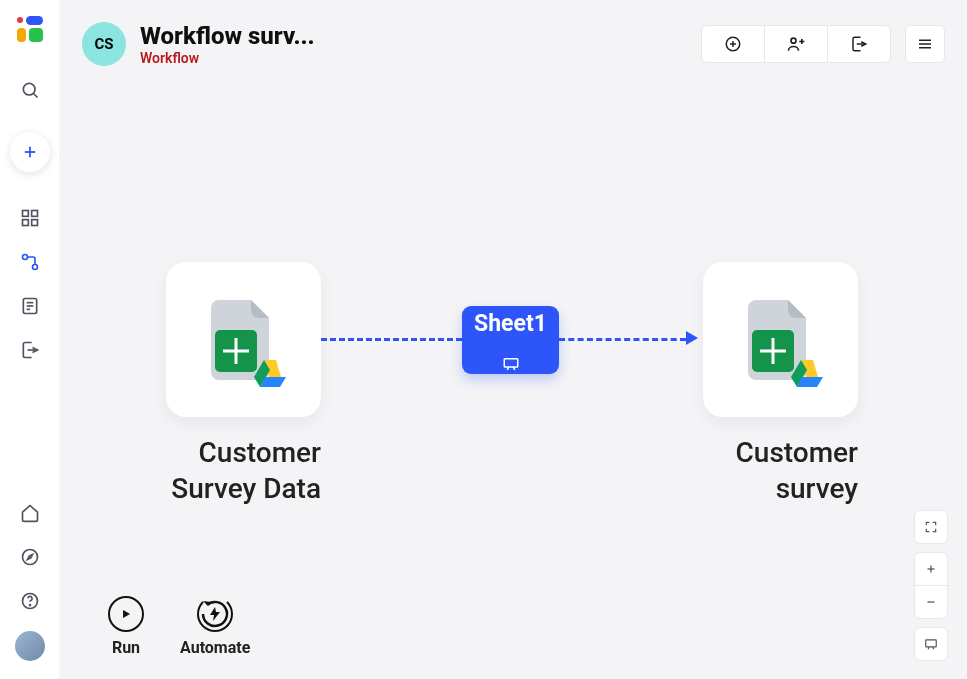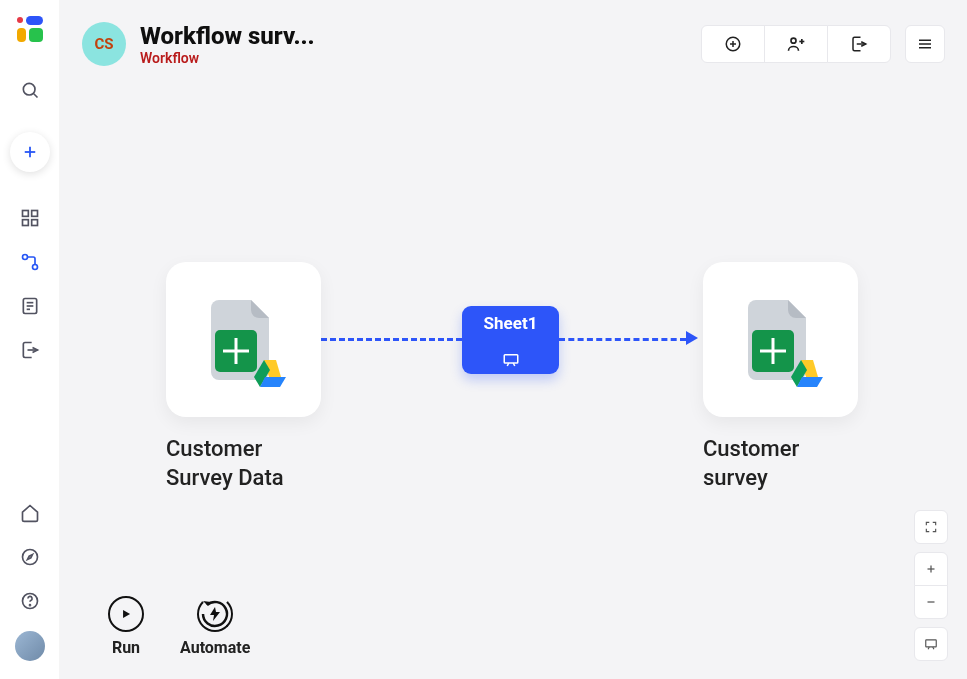--- a/index.html
+++ b/index.html
@@ -8,35 +8,35 @@
 .sidebar { width: 60px; background: #fff; display: flex; flex-direction: column; align-items: center; padding: 14px 0 18px; border-right: 1px solid rgba(0,0,0,0.04); }
 .logo { width: 30px; height: 30px; margin-bottom: 26px; position: relative; }
 .logo svg { width: 100%; height: 100%; }
 .sb-icon { width: 40px; height: 40px; display: flex; align-items: center; justify-content: center; color: #515260; border-radius: 50%; margin-bottom: 4px; cursor: pointer; }
 .sb-icon.plus { background: #fff; box-shadow: 0 2px 8px rgba(0,0,0,0.12); color: #2756f5; margin-bottom: 20px; }
 .sb-icon.active { color: #2756f5; }
 .sb-spacer { flex: 1; }
 .avatar { width: 30px; height: 30px; border-radius: 50%; background: linear-gradient(135deg,#9cb7d4,#6f8aa8); background-size:cover; margin-top:6px; }
 .main { flex: 1; position: relative; background: #f4f4f6; }
 .header { position: absolute; top: 22px; left: 22px; right: 22px; display: flex; align-items: center; }
-.avatar-cs { width: 44px; height: 44px; border-radius: 50%; background: #8be4e0; color: #c2410c; font-weight:700; font-size:15px; display:flex; align-items:center; justify-content:center; margin-right:14px; }
+.avatar-cs { width: 44px; height: 44px; border-radius: 50%; background: #8be4e0; color: #000000; font-weight:700; font-size:15px; display:flex; align-items:center; justify-content:center; margin-right:14px; }
 .title-block { flex:1; min-width:0; }
 .title { font-size: 24px; font-weight: 800; color:#0f0f0f; white-space:nowrap; overflow:hidden; text-overflow:ellipsis; max-width:200px; }
 .subtitle { font-size:14px; font-weight:600; color:#b91c1c; margin-top:0px; }
 .header-actions { display:flex; gap:0; }
 .action-btn { width:64px; height:38px; background:#fff; border:1px solid #e8e8ec; display:flex; align-items:center; justify-content:center; color:#222; cursor:pointer; }
 .action-btn:first-child { border-radius:6px 0 0 6px; }
 .action-btn:nth-child(3) { border-radius:0 6px 6px 0; }
 .action-btn+.action-btn{margin-left:-1px;}
 .menu-btn { width:40px; height:38px; background:#fff; border:1px solid #e8e8ec; border-radius:6px; display:flex; align-items:center; justify-content:center; color:#222; cursor:pointer; margin-left:14px;}
 .canvas { position:absolute; inset:0; }
 .node { position:absolute; width:155px; }
 .node-card { width:155px; height:155px; background:#fff; border-radius:20px; display:flex; align-items:center; justify-content:center; box-shadow: 0 6px 18px rgba(0,0,0,0.06); position:relative; }
-.node-label { text-align:left; font-size:22px; font-weight:500; color:#222; margin-top:18px; line-height:1.3; }
-.chip { position:absolute; left:402px; top:306px; width:97px; height:68px; background:#2d55f9; border-radius:9px; display:flex; flex-direction:column; align-items:center; justify-content:center; color:#fff; font-weight:700; font-size:17px; gap:20px; box-shadow:0 6px 12px rgba(34,81,249,0.25); cursor:pointer;}
+.node-label { text-align:right; font-size:28px; font-weight:500; color:#222; margin-top:18px; line-height:1.3; }
+.chip { position:absolute; left:402px; top:306px; width:97px; height:68px; background:#2d55f9; border-radius:9px; display:flex; flex-direction:column; align-items:center; justify-content:center; color:#fff; font-weight:700; font-size:23px; gap:20px; box-shadow:0 6px 12px rgba(34,81,249,0.25); cursor:pointer;}
 .dashed-line { position:absolute; border-top:3px dashed #2d55f9; }
 .arrowhead { position:absolute; width:0; height:0; border-top:7px solid transparent; border-bottom:7px solid transparent; border-left:12px solid #2d55f9; }
 .footer-actions { position:absolute; left:48px; bottom:22px; display:flex; gap:36px; }
 .fa-btn { display:flex; flex-direction:column; align-items:center; gap:6px; cursor:pointer; color:#222; }
 .fa-btn .circle { width:36px; height:36px; border:2.5px solid #111; border-radius:50%; display:flex; align-items:center; justify-content:center; }
 .fa-label { font-size:16px; font-weight:700; }
 .zoom-panel { position:absolute; right:19px; bottom:18px; display:flex; flex-direction:column; gap:0; }
 .zoom-btn { width:34px; height:34px; background:#fff; border:1px solid #e8e8ec; display:flex; align-items:center; justify-content:center; color:#555; cursor:pointer; font-size:15px; }
 .zoom-btn:first-child{border-radius:6px 6px 0 0;}
 .zoom-group .zoom-btn+ .zoom-btn{margin-top:-1px;}

